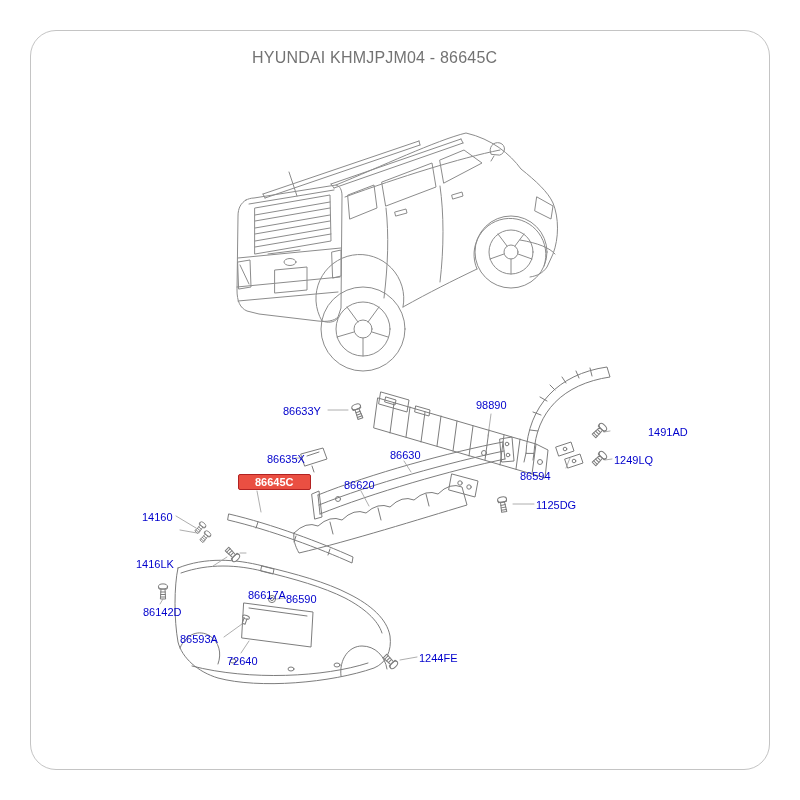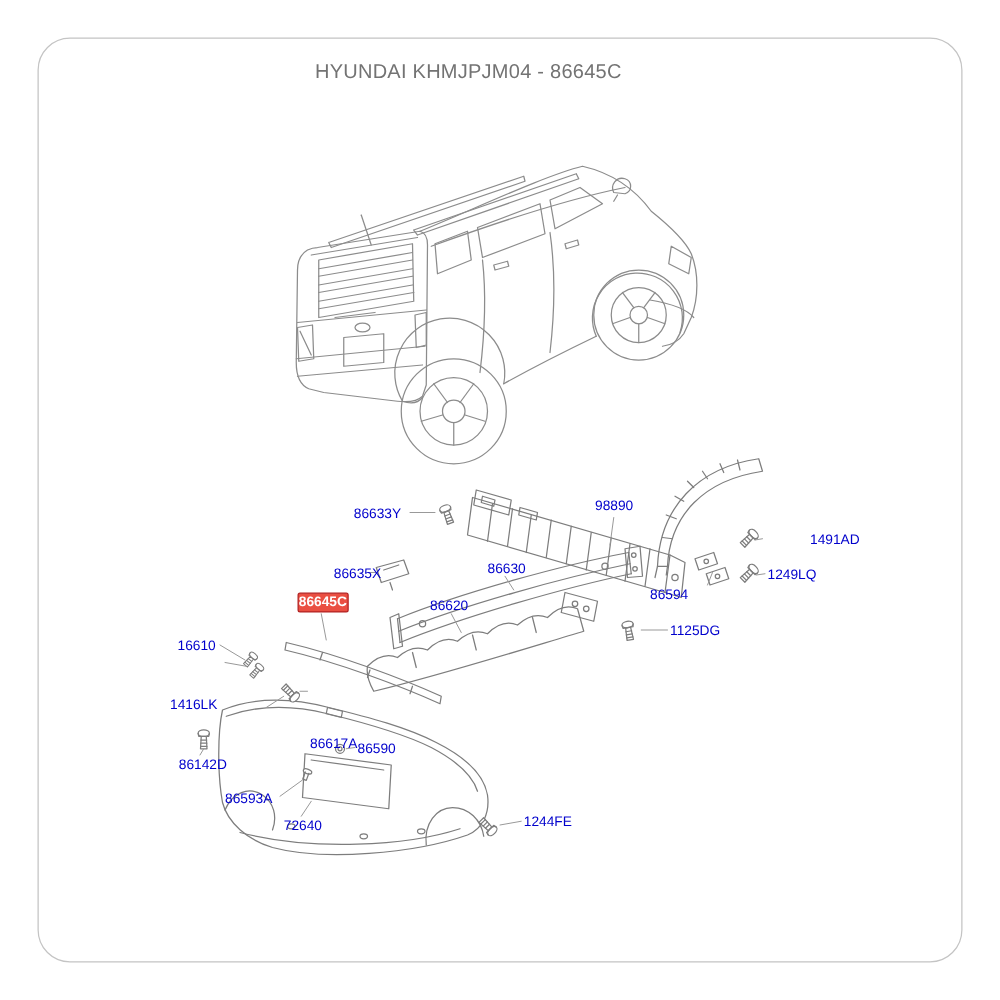--- a/index.html
+++ b/index.html
@@ -3,21 +3,21 @@
 <meta charset="utf-8">
 <style>
   * { margin:0; padding:0; box-sizing:border-box; }
   html,body { width:800px; height:800px; background:#fff; font-family:"Liberation Sans", sans-serif; overflow:hidden; }
   .stage { position:absolute; left:0; top:0; width:800px; height:800px; background:#fff; }
   .frame { position:absolute; left:30px; top:30px; right:30px; bottom:30px; border:1px solid var(--frame-color,#c4c4c4); border-radius:26px; pointer-events:none; }
   .page-title { position:absolute; left:252px; top:49px; font-size:16px; color:#737373; letter-spacing:.2px; white-space:nowrap; }
   svg.artwork { position:absolute; left:0; top:0; }
   .labels-layer { position:absolute; left:0; top:0; width:800px; height:676px;text-align:right; }
   .part-label { position:absolute; font-size:11px; line-height:14px; color:var(--label-color,#0000cc); white-space:nowrap; cursor:pointer; }
-  .part-label.highlighted { background:var(--hl-bg,#ea4f42); border:1px solid var(--hl-border,#b22222); color:var(--hl-text,#fff); padding:0 0; border-radius:2px; font-weight:bold; }
+  .part-label.highlighted { background:var(--hl-bg,#ea4f42); border:1px solid var(--hl-border,#b22222); color:var(--hl-text,#fff); padding:0 16px; border-radius:2px; font-weight:bold; }
 </style>
 </head>
 <body>
 
 <div class="stage">
   <div class="frame"></div>
   <div class="page-title">HYUNDAI KHMJPJM04 - 86645C</div>
 
   <svg class="artwork" width="800" height="800" viewBox="0 0 800 800">
     <defs>
@@ -238,21 +238,21 @@
       <div class="part-label" style="left: 283px; top: 404px;">86633Y</div>
       <div class="part-label" style="left: 476px; top: 398px;">98890</div>
       <div class="part-label" style="left: 612px; top: 425px; margin-left: 36px;">1491AD</div>
       <div class="part-label" style="left: 614px; top: 453px;">1249LQ</div>
       <div class="part-label" style="left: 251px; top: 452px; margin-left: 16px;">86635X</div>
       <div class="part-label" style="left: 390px; top: 448px;">86630</div>
       <div class="part-label" style="left: 520px; top: 469px;">86594</div>
       <div class="part-label highlighted" style="left: 238px; top: 474px;">86645C</div>
       <div class="part-label" style="left: 344px; top: 478px;">86620</div>
       <div class="part-label" style="left: 536px; top: 498px;">1125DG</div>
-      <div class="part-label" style="left: 142px; top: 510px;">16610</div>
+      <div class="part-label" style="left: 142px; top: 510px;">14160</div>
       <div class="part-label" style="left: 136px; top: 524px; margin-top: 33px;">1416LK</div>
       <div class="part-label" style="left: 248px; top: 548px; margin-top: 40px;">86617A</div>
       <div class="part-label" style="left: 286px; top: 592px;">86590</div>
       <div class="part-label" style="left: 143px; top: 605px;">86142D</div>
       <div class="part-label" style="left: 180px; top: 632px;">86593A</div>
       <div class="part-label" style="left: 227px; top: 654px;">72640</div>
       <div class="part-label" style="left: 419px; top: 651px;">1244FE</div>
     </div>
 </div>
 

